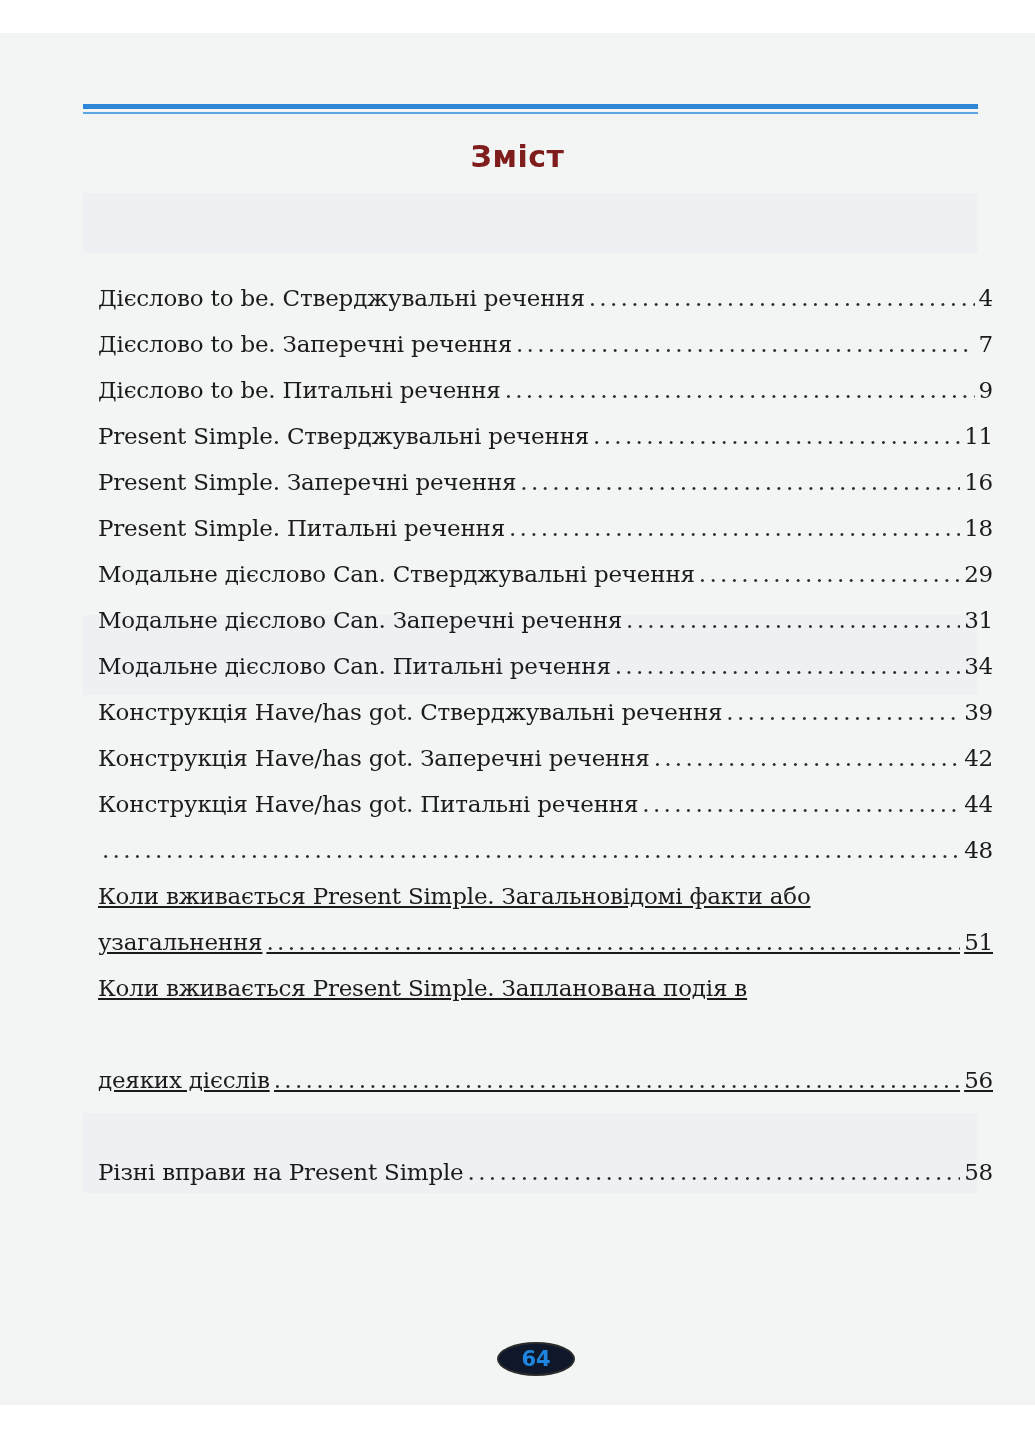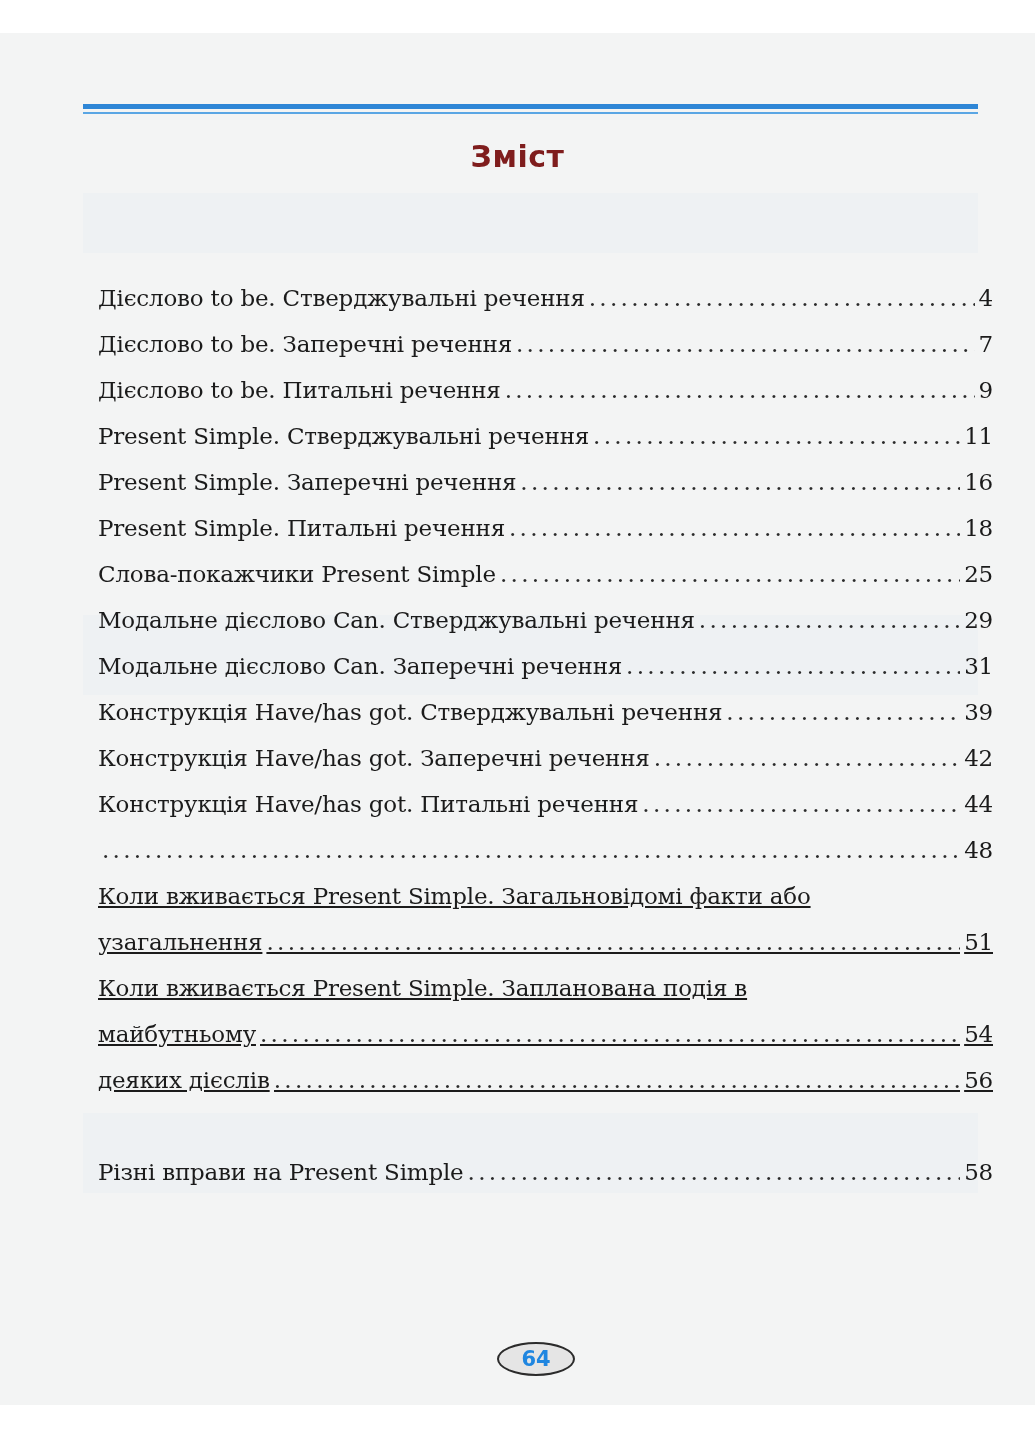--- a/index.html
+++ b/index.html
@@ -101,21 +101,21 @@
       text-align: right;
     }
     .page-number {
       position: absolute;
       left: 497px;
       top: 1342px;
       width: 78px;
       height: 34px;
       border: 2px solid #2b2b2b;
       border-radius: 50%;
-      background: #e5e5e5;
+      background: #0f172a;
       box-sizing: border-box;
       display: flex;
       align-items: center;
       justify-content: center;
       font-family: "DejaVu Sans", "Liberation Sans", sans-serif;
       font-weight: bold;
       font-size: 21px;
       color: #1f86e0;
     }
   </style>
@@ -172,41 +172,41 @@
   </li>
   <li class="toc-item">
     <div class="toc-line">
       <span class="toc-text">Present Simple. Питальні речення</span>
       <span class="toc-dots"></span>
       <span class="toc-page">18</span>
     </div>
   </li>
   <li class="toc-item">
     <div class="toc-line">
-      <span class="toc-text">Слова-покажчики Present Simple</span>
-      <span class="toc-dots"></span>
-      <span class="toc-page">25</span>
-    </div>
-  </li>
-  <li class="toc-item">
-    <div class="toc-line">
       <span class="toc-text">Модальне дієслово Can. Стверджувальні речення</span>
       <span class="toc-dots"></span>
       <span class="toc-page">29</span>
     </div>
   </li>
   <li class="toc-item">
     <div class="toc-line">
       <span class="toc-text">Модальне дієслово Can. Заперечні речення</span>
       <span class="toc-dots"></span>
       <span class="toc-page">31</span>
     </div>
   </li>
   <li class="toc-item">
     <div class="toc-line">
+      <span class="toc-text">Модальне дієслово Can. Питальні речення</span>
+      <span class="toc-dots"></span>
+      <span class="toc-page">34</span>
+    </div>
+  </li>
+  <li class="toc-item">
+    <div class="toc-line">
       <span class="toc-text">Конструкція Have/has got. Стверджувальні речення</span>
       <span class="toc-dots"></span>
       <span class="toc-page">39</span>
     </div>
   </li>
   <li class="toc-item">
     <div class="toc-line">
       <span class="toc-text">Конструкція Have/has got. Заперечні речення</span>
       <span class="toc-dots"></span>
       <span class="toc-page">42</span>
@@ -231,25 +231,20 @@
     </div>
     <div class="toc-line">
       <span class="toc-text">узагальнення</span>
       <span class="toc-dots"></span>
       <span class="toc-page">51</span>
     </div>
   </li>
   <li class="toc-item two-line">
     <div class="toc-line">
       <span class="toc-text">Коли вживається Present Simple. Запланована подія в</span>
-    </div>
-    <div class="toc-line">
-      <span class="toc-text">майбутньому</span>
-      <span class="toc-dots"></span>
-      <span class="toc-page">54</span>
     </div>
   </li>
   <li class="toc-item two-line">
     <div class="toc-line">
       <span class="toc-text">деяких дієслів</span>
       <span class="toc-dots"></span>
       <span class="toc-page">56</span>
     </div>
   </li>
   <li class="toc-item">

